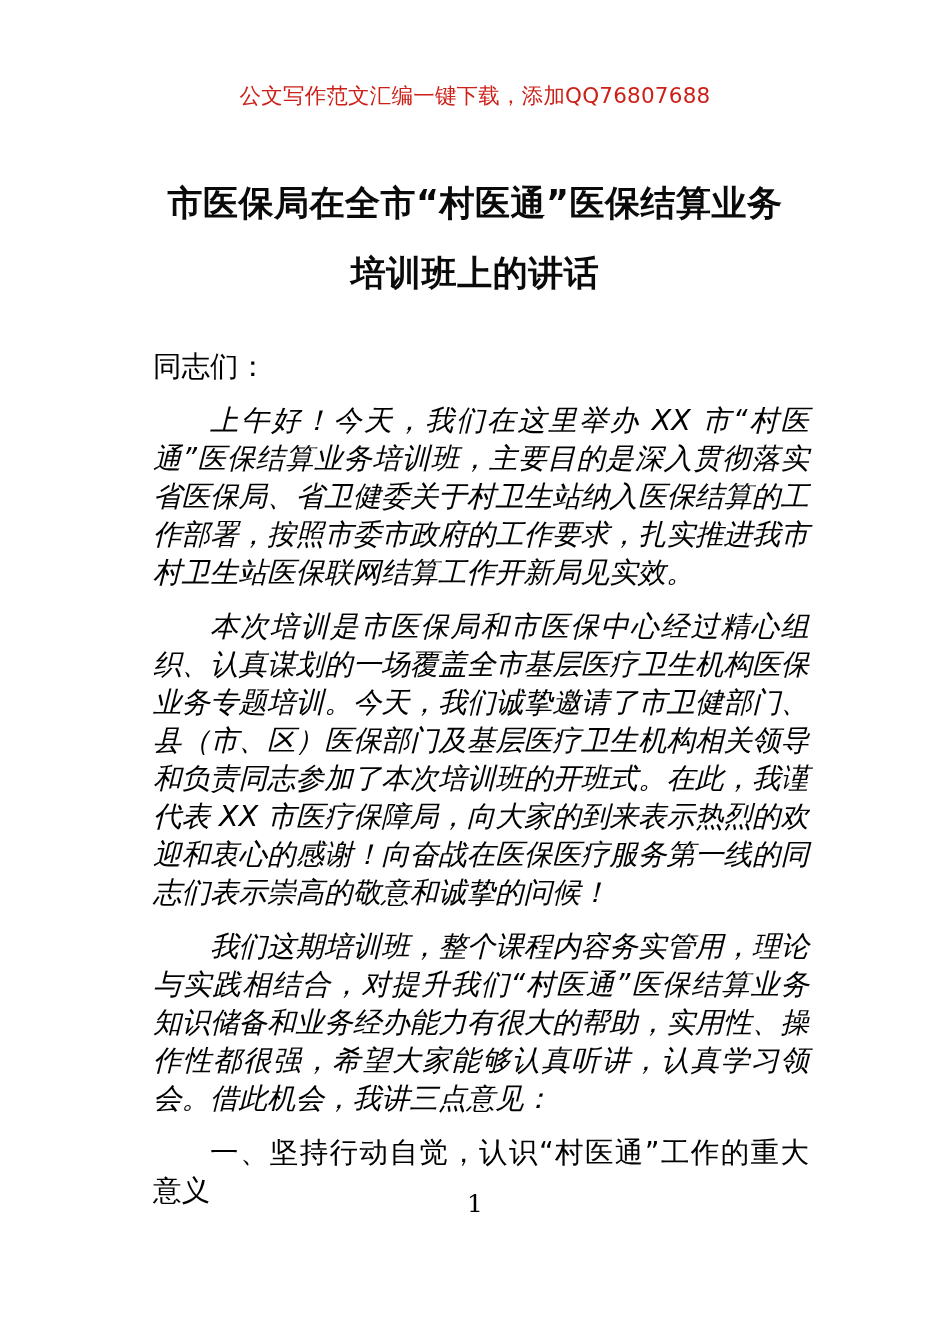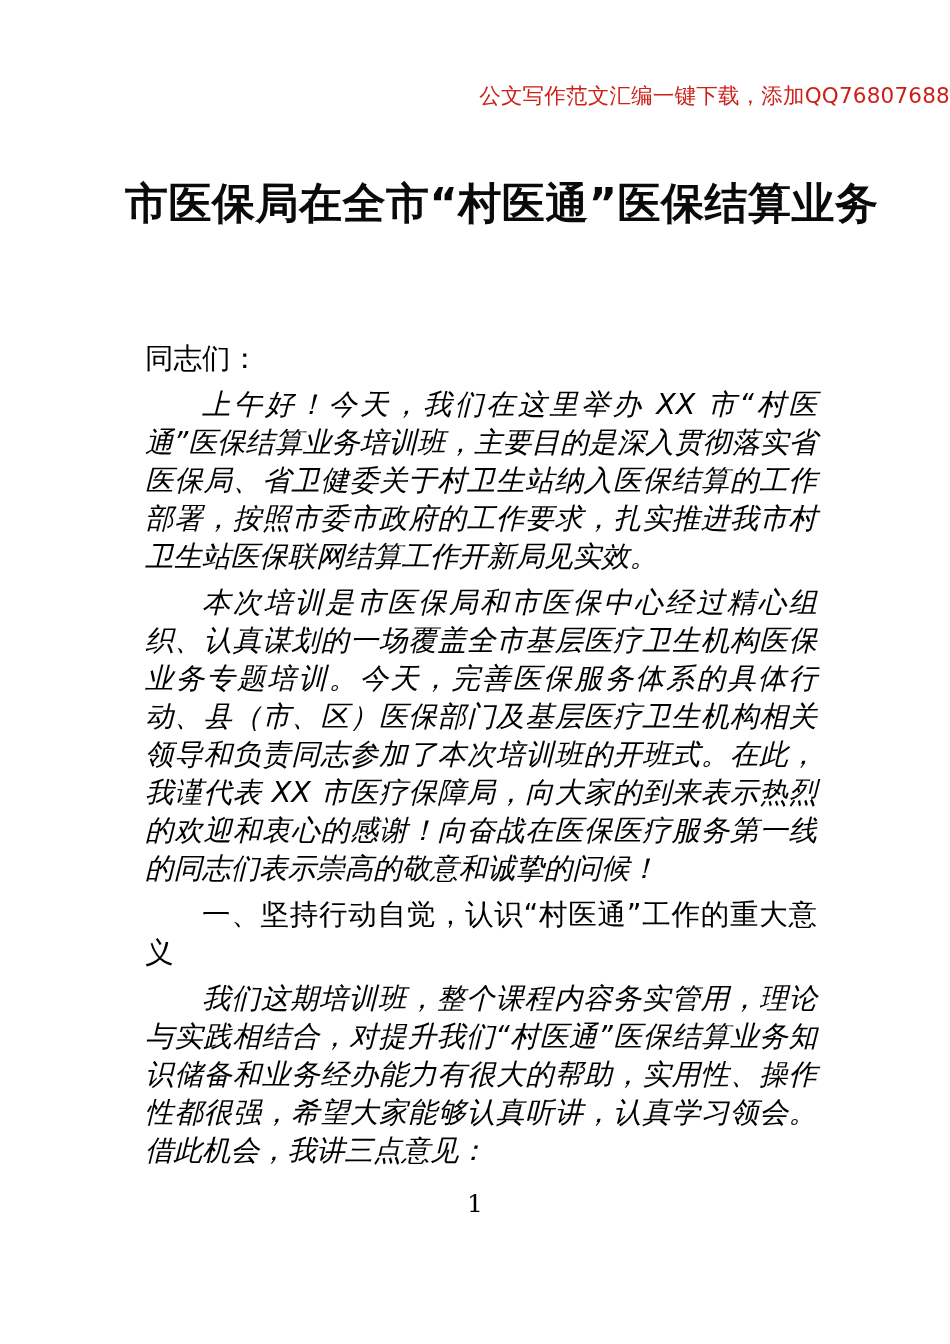--- a/index.html
+++ b/index.html
@@ -23,37 +23,37 @@
     background: #ffffff;
     box-sizing: border-box;
   }
 
   
   .promo-header {
     position: absolute;
     top: 82px;
     left: 0;
     width: 950px;
-    text-align: right;
+    text-align: center;
     font-size: 21.5px;
     line-height: 28px;
     letter-spacing: 0.2px;
     color: #cc2018;
     font-family: "DejaVu Sans", "Liberation Sans", sans-serif;
     white-space: nowrap;
   }
 
   
   .doc-title {
     position: absolute;
     top: 168px;
     left: 125px;
     width: 700px;
     text-align: center;
-    font-size: 43px;
+    font-size: 35px;
     line-height: 70px;
     font-weight: 700;
     letter-spacing: 0.5px;
     color: #0a0a0a;
     font-family: "DejaVu Sans", "Liberation Sans", sans-serif;
   }
   .doc-title .title-line {
     display: block;
     white-space: nowrap;
   }
@@ -65,21 +65,21 @@
     left: 137px;
     width: 688px;
   }
 
   .para {
     font-size: 28.5px;
     line-height: 38px;
     letter-spacing: 0px;
     text-align: justify;
     text-justify: inter-character;
-    margin: 8px;
+    margin: 16px;
     color: #000000;
     font-family: "DejaVu Sans", "Liberation Sans", sans-serif;
     word-break: break-all;
   }
   .para.indent {
     text-indent: 57px;
     font-style: italic;
   }
   .para.salutation {
     text-indent: 0;
@@ -103,32 +103,33 @@
 </style>
 </head>
 <body>
 
 <div class="page">
 
   <div class="promo-header">公文写作范文汇编一键下载，添加QQ76807688</div>
 
   <div class="doc-title">
     <span class="title-line">市医保局在全市“村医通”医保结算业务</span>
+    <span class="title-line">培训班上的讲话</span>
   </div>
 
   <div class="body-area">
 
     <p class="para salutation">同志们：</p>
 
     <p class="para indent">上午好！今天，我们在这里举办 XX 市“村医通”医保结算业务培训班，主要目的是深入贯彻落实省医保局、省卫健委关于村卫生站纳入医保结算的工作部署，按照市委市政府的工作要求，扎实推进我市村卫生站医保联网结算工作开新局见实效。</p>
 
-    <p class="para indent">本次培训是市医保局和市医保中心经过精心组织、认真谋划的一场覆盖全市基层医疗卫生机构医保业务专题培训。今天，完善医保服务体系的具体行动、县（市、区）医保部门及基层医疗卫生机构相关领导和负责同志参加了本次培训班的开班式。在此，我谨代表 XX 市医疗保障局，向大家的到来表示热烈的欢迎和衷心的感谢！向奋战在医保医疗服务第一线的同志们表示崇高的敬意和诚挚的问候！</p>
+    <p class="para indent">本次培训是市医保局和市医保中心经过精心组织、认真谋划的一场覆盖全市基层医疗卫生机构医保业务专题培训。今天，我们诚挚邀请了市卫健部门、县（市、区）医保部门及基层医疗卫生机构相关领导和负责同志参加了本次培训班的开班式。在此，我谨代表 XX 市医疗保障局，向大家的到来表示热烈的欢迎和衷心的感谢！向奋战在医保医疗服务第一线的同志们表示崇高的敬意和诚挚的问候！</p>
+
+    <p class="para indent">我们这期培训班，整个课程内容务实管用，理论与实践相结合，对提升我们“村医通”医保结算业务知识储备和业务经办能力有很大的帮助，实用性、操作性都很强，希望大家能够认真听讲，认真学习领会。借此机会，我讲三点意见：</p>
 
     <p class="para heading-para">一、坚持行动自觉，认识“村医通”工作的重大意义</p>
-
-    <p class="para indent">我们这期培训班，整个课程内容务实管用，理论与实践相结合，对提升我们“村医通”医保结算业务知识储备和业务经办能力有很大的帮助，实用性、操作性都很强，希望大家能够认真听讲，认真学习领会。借此机会，我讲三点意见：</p>
 
 
   </div>
 
   <div class="page-number">1</div>
 
 </div>
 
 </body></html>

